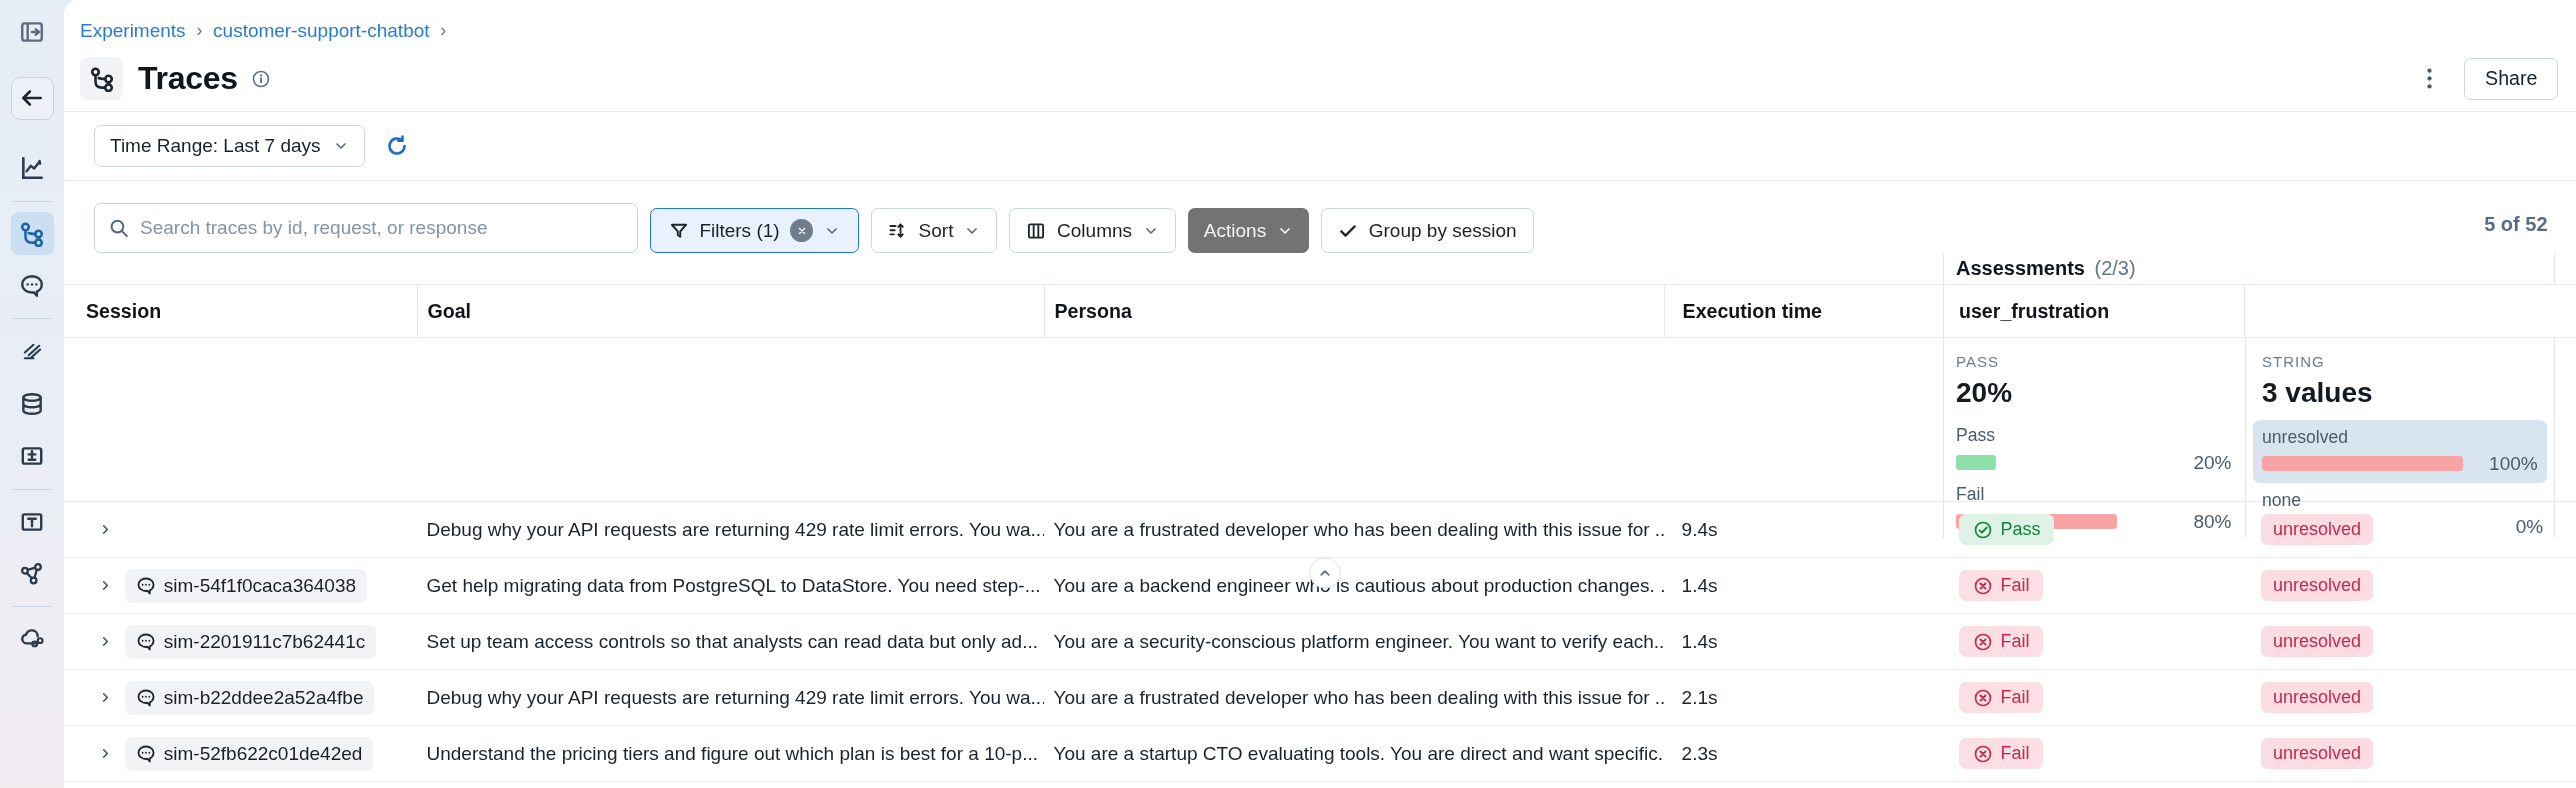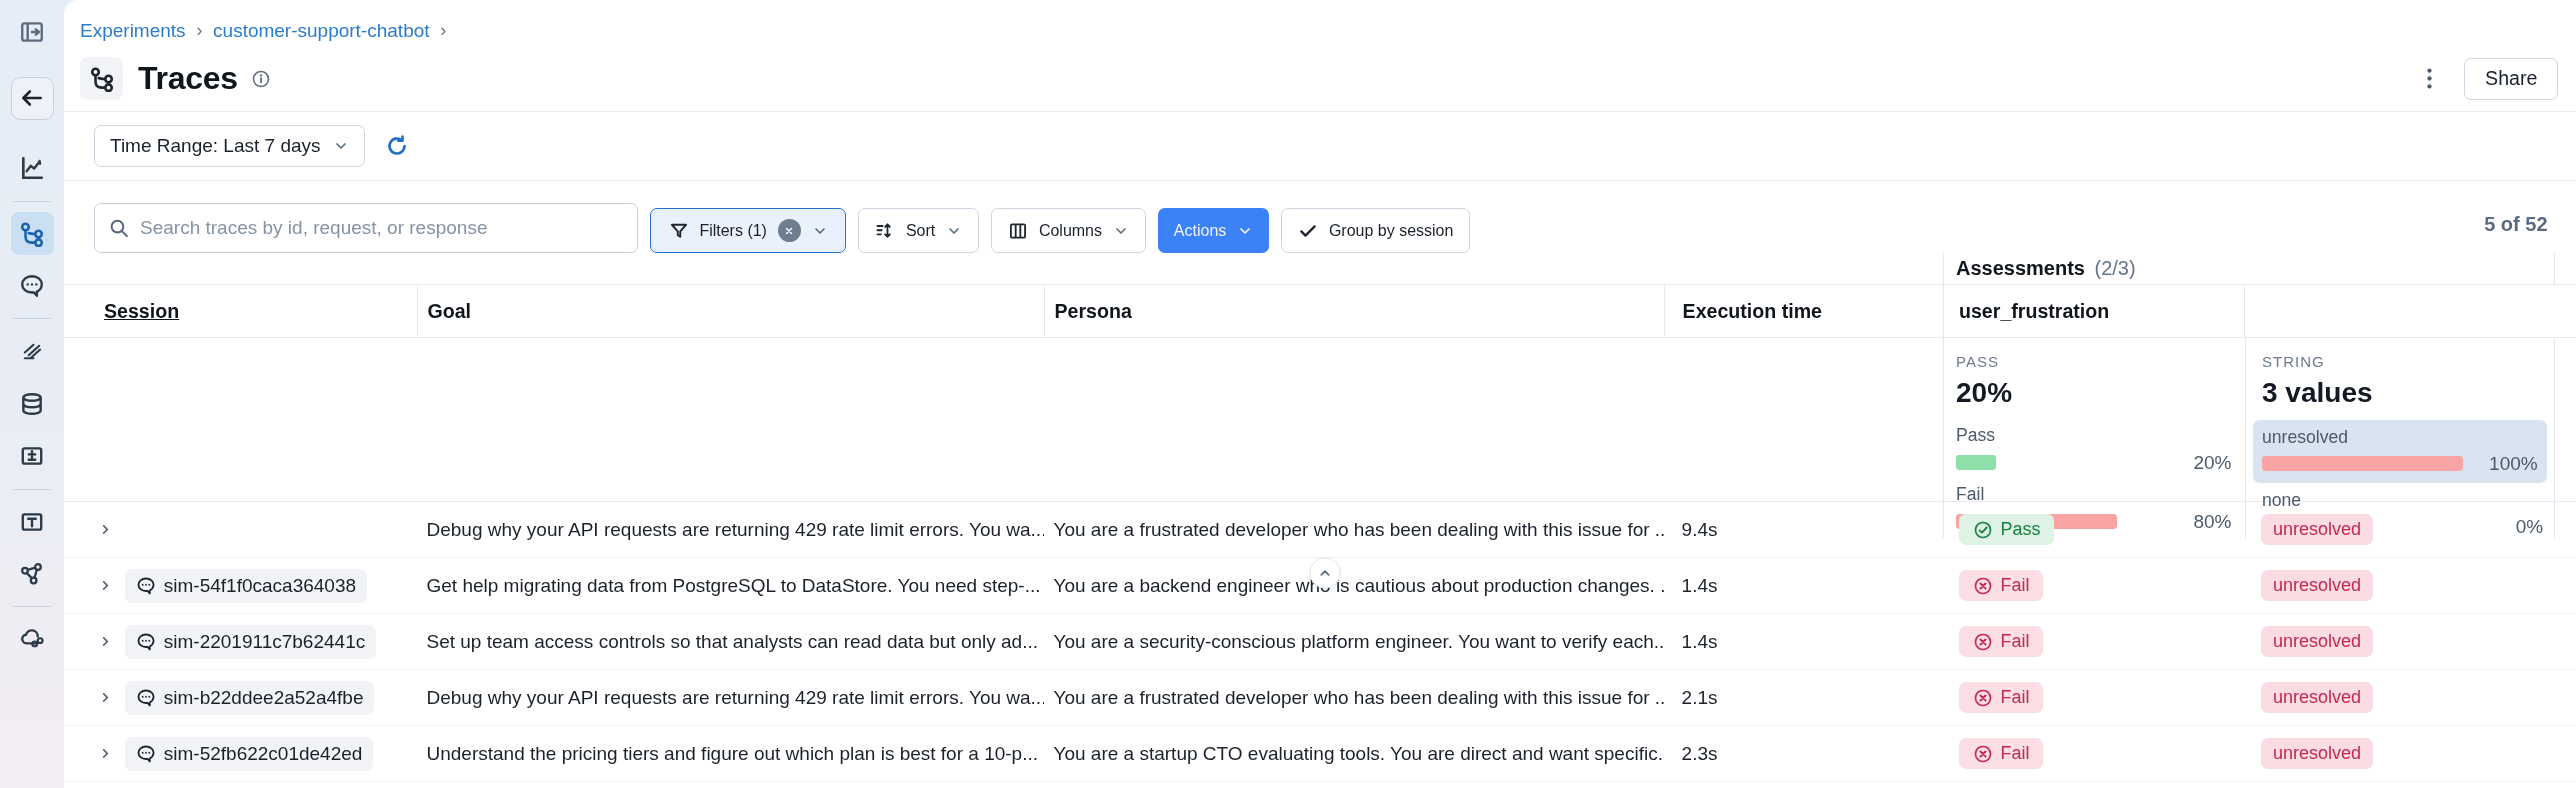--- a/index.html
+++ b/index.html
@@ -42,40 +42,40 @@
   .chev { color:#5d6d80; display:flex; }
   .chev svg { width:16px; height:16px; }
   .refresh-btn { color:#1f6fc4; display:flex; cursor:pointer; }
   .refresh-btn svg { width:24px; height:24px; }
 
   .toolbar-row { height:73px; display:flex; align-items:flex-end; padding:0 13.5px 0 30px; gap:12px; }
   .search-wrap { position:relative; width:544px; }
   .search-wrap svg.mag { position:absolute; left:13.5px; top:50%; transform:translateY(-50%); width:21.6px; height:21.6px; color:#55657a; }
   .search-input { width:100%; height:50px; border:0.7px solid #c6d0dc; border-radius:6.8px; font-size:19px; padding:0 13.5px 0 45px; color:#1a212b; font-family:"Liberation Sans",sans-serif; outline:none; }
   .search-input::placeholder { color:#8593a5; }
-  .tbtn { height:45px; padding:0 16px; border:0.7px solid #ccd6e0; border-radius:6.8px; background:#fff; display:flex; align-items:center; gap:10.8px; font-size:16px; color:#1a212b; cursor:pointer; }
+  .tbtn { height:45px; padding:0 16px; border:0.7px solid #ccd6e0; border-radius:6.8px; background:#fff; display:flex; align-items:center; gap:10.8px; font-size:19px; color:#1a212b; cursor:pointer; }
   .tbtn svg.lead { width:20px; height:20px; color:#1d2630; }
   .tbtn.filters { border:1.4px solid #2273cf; background:#e9f2fc; padding:0 17.6px; }
   .xbadge { width:23px; height:23px; border-radius:50%; background:#6e7e90; color:#fff; display:flex; align-items:center; justify-content:center; }
   .xbadge svg { width:12px; height:12px; }
-  .tbtn.actions { background:#3b82f6; border:none; color:#f2f6fa; cursor:default; }
+  .tbtn.actions { background:#737373; border:none; color:#f2f6fa; cursor:default; }
   .tbtn.actions .chev { color:#f2f6fa; }
   .count-label { margin-left:auto; font-size:20px; color:#5a6b7f; padding-right:15px; align-self:center; margin-top:15px;font-weight:bold; }
 
   
   .table-area { position:relative; flex:1; }
   .grid { display:grid; grid-template-columns:353px 627px 620px 279px 302px 310px; }
   .assess-row { height:32px; border-bottom:0.7px solid #e7ebf1; }
   .assess-cell { grid-column:5 / 7; border-left:0.7px solid #e2e8ef; border-right:0.7px solid #e2e8ef; display:flex; align-items:center; padding-left:12px; gap:9.5px; }
   .assess-title { font-size:20px; font-weight:bold; color:#11161d; }
   .assess-count { font-size:20px; color:#64748b; }
 
   .head-row { height:53px; border-bottom:0.7px solid #e7ebf1; }
   .th { display:flex; align-items:center; font-size:19.6px; font-weight:bold; color:#10151c; padding-left:9.5px; border-left:0.7px solid #e2e8ef; white-space:nowrap; overflow:hidden; }
-  .th:first-child { border-left:none; padding-left:40px;text-decoration:underline; }
+  .th:first-child { border-left:none; padding-left:22px; }
   .th.exec { padding-left:17.6px; }
   .th.assess1 { padding-left:8px; }
   .th.assess2 { padding-left:15px; border-right:0.7px solid #e2e8ef; }
 
   .stats-row { height:164px; border-bottom:0.7px solid #e7ebf1; }
   .stat-cell { grid-column:5; border-left:0.7px solid #e2e8ef; padding:15px 13.5px 0 12px; }
   .stat-cell.second { grid-column:6; padding-left:16px; border-right:0.7px solid #e2e8ef; padding-right:10.8px; }
   .stat-type { font-size:15px; color:#6c7a8c; letter-spacing:1px; }
   .stat-big { font-size:28px; font-weight:bold; color:#141a23; margin-top:6.8px; }
   .stat-rows { margin-top:16px; display:flex; flex-direction:column; gap:10.8px; }

